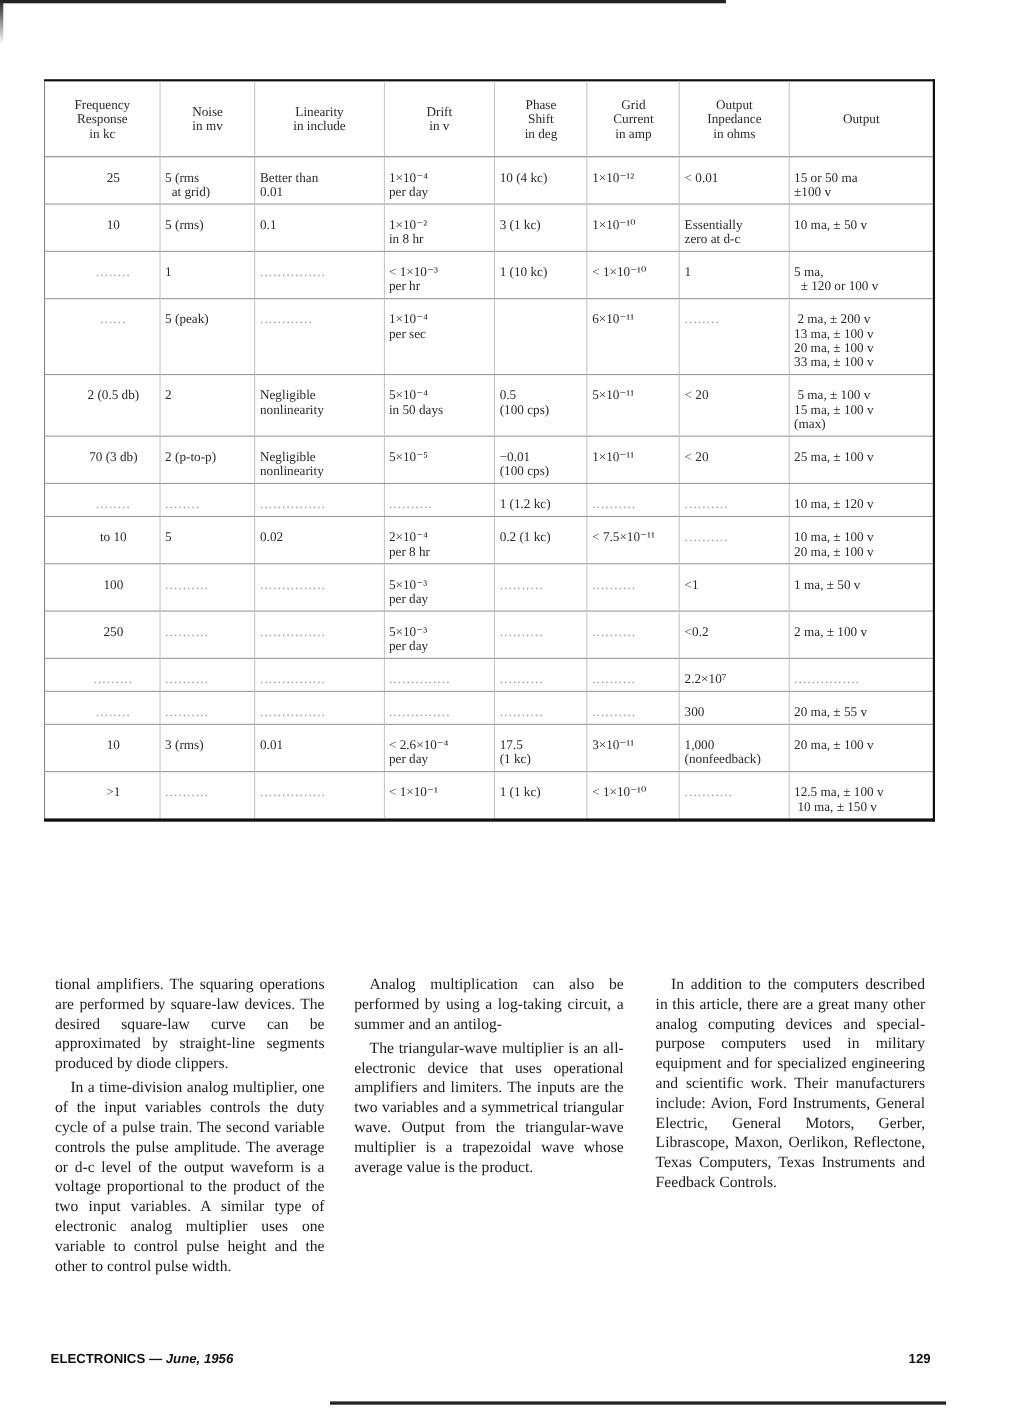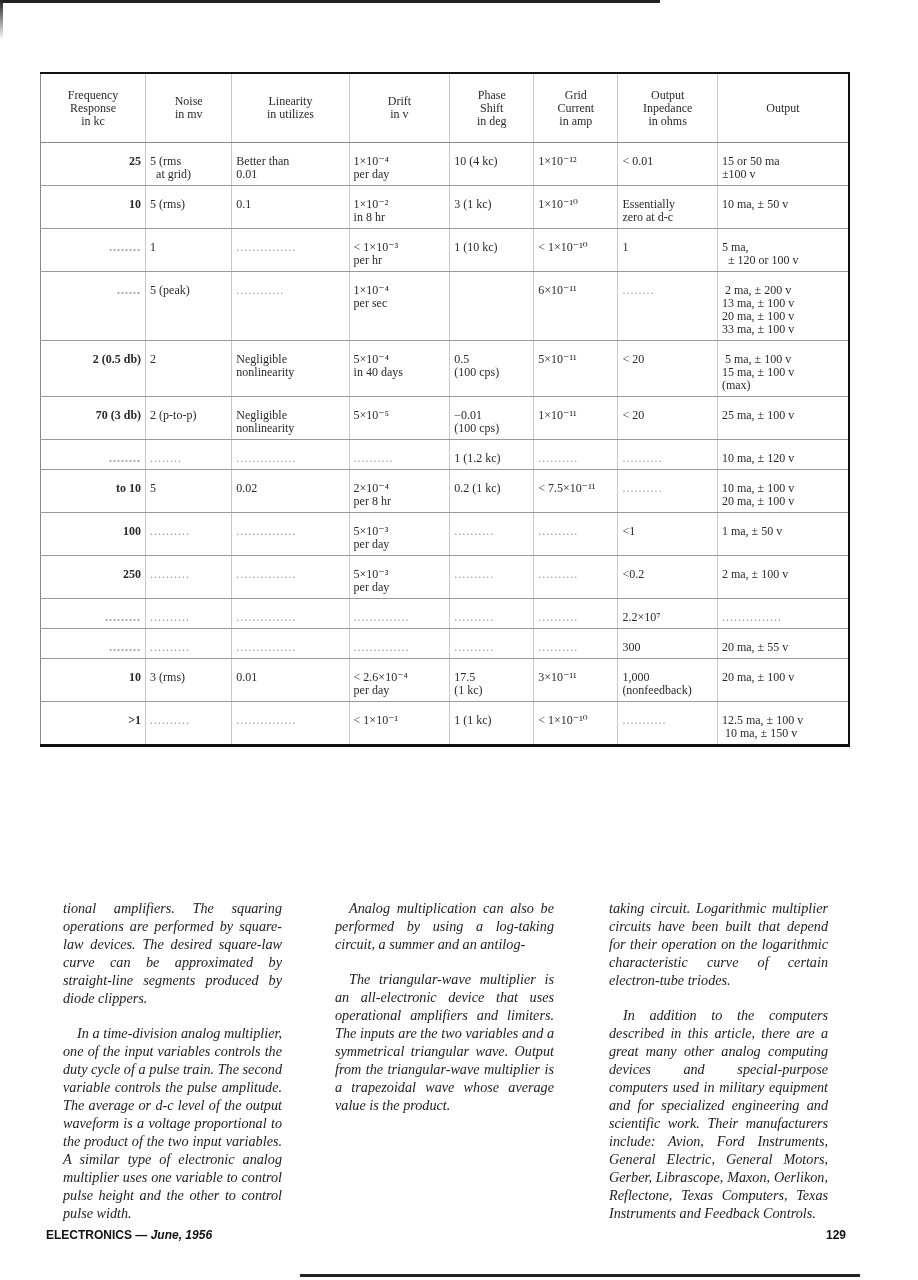--- a/index.html
+++ b/index.html
@@ -19,36 +19,36 @@
     width: 808px; border-collapse: collapse; table-layout: fixed;
     font-size: 12px; line-height: 13px; color: #2a2a2a; border-radius: 15px;
   }
   table.spec th, table.spec td {
     border-left: 1px solid #c8c8c8; vertical-align: top; padding: 0 4px;
   }
   table.spec th:first-child, table.spec td:first-child { border-left: 1px solid #888; }
   table.spec th { font-weight: normal; text-align: center; height: 68px; vertical-align: middle; border-bottom: 1px solid #888; }
   table.spec td { padding-top: 12px; padding-bottom: 4px; border-bottom: 1px solid #999; }
   table.spec tr:last-child td { border-bottom: none; }
-  .c-freq { width: 95px; text-align: right; padding-left: 24px !important; font-weight: bold; }
+  .c-freq { width: 95px; text-align: center; padding-left: 24px !important; }
   .c-noise { width: 78px; }
   .c-lin { width: 106px; }
   .c-drift { width: 91px; }
   .c-phase { width: 76px; }
   .c-grid { width: 76px; }
   .c-imp { width: 90px; }
   .c-out { width: 118px; }
   td.c-freq { padding-left: 24px; }
   .cell-line { display: block; white-space: pre; }
   .dots { color: #9a9a9a; letter-spacing: 1px; }
   .right { text-align: left; }
 
   
   .col { position: absolute; top: 882px; width: 253px; font-size: 14.2px; line-height: 18px; text-align: justify; color: #1c1c1c; }
-  .col p { margin: 17px; text-indent: 14px; font-style: italic; }
+  .col p { margin: 4px; text-indent: 14px; }
   .col p.noindent { text-indent: 0; }
   .col1 { left: 46px; }
   .col2 { left: 318px; }
   .col3 { left: 592px; }
 
   .footer { position: absolute; top: 1228px; left: 46px; width: 800px; font-family: "Liberation Sans", "DejaVu Sans", sans-serif; font-size: 12px; font-weight: bold; color: #111; }
   .footer .pub { position: absolute; left: 0; }
   .footer .pub em { font-style: italic; }
   .footer .pageno { position: absolute; right: 0; }
   .bottom-edge { position: absolute; top: 1274px; left: 300px; width: 560px; height: 3px; background: #222; }
@@ -79,21 +79,21 @@
             <span class="cell-line">Frequency</span>
             <span class="cell-line">Response</span>
             <span class="cell-line">in kc</span>
           </th>
           <th>
             <span class="cell-line">Noise</span>
             <span class="cell-line">in mv</span>
           </th>
           <th>
             <span class="cell-line">Linearity</span>
-            <span class="cell-line">in utilizes</span>
+            <span class="cell-line">in include</span>
           </th>
           <th>
             <span class="cell-line">Drift</span>
             <span class="cell-line">in v</span>
           </th>
           <th>
             <span class="cell-line">Phase</span>
             <span class="cell-line">Shift</span>
             <span class="cell-line">in deg</span>
           </th>
@@ -235,21 +235,21 @@
           </td>
           <td class="">
             <span class="cell-line">2</span>
           </td>
           <td class="">
             <span class="cell-line">Negligible</span>
             <span class="cell-line">nonlinearity</span>
           </td>
           <td class="">
             <span class="cell-line">5×10⁻⁴</span>
-            <span class="cell-line">in 40 days</span>
+            <span class="cell-line">in 50 days</span>
           </td>
           <td class="">
             <span class="cell-line">0.5</span>
             <span class="cell-line">(100 cps)</span>
           </td>
           <td class="">
             <span class="cell-line">5×10⁻¹¹</span>
           </td>
           <td class="">
             <span class="cell-line">&lt; 20</span>
@@ -511,21 +511,20 @@
 
 <div class="col col1">
   <p class="noindent">tional amplifiers. The squaring operations are performed by square-law devices. The desired square-law curve can be approximated by straight-line segments produced by diode clippers.</p>
   <p>In a time-division analog multiplier, one of the input variables controls the duty cycle of a pulse train. The second variable controls the pulse amplitude. The average or d-c level of the output waveform is a voltage proportional to the product of the two input variables. A similar type of electronic analog multiplier uses one variable to control pulse height and the other to control pulse width.</p>
 </div>
 <div class="col col2">
   <p>Analog multiplication can also be performed by using a log-taking circuit, a summer and an antilog-</p>
   <p>The triangular-wave multiplier is an all-electronic device that uses operational amplifiers and limiters. The inputs are the two variables and a symmetrical triangular wave. Output from the triangular-wave multiplier is a trapezoidal wave whose average value is the product.</p>
 </div>
 <div class="col col3">
-  <p class="noindent">taking circuit. Logarithmic multiplier circuits have been built that depend for their operation on the logarithmic characteristic curve of certain electron-tube triodes.</p>
   <p>In addition to the computers described in this article, there are a great many other analog computing devices and special-purpose computers used in military equipment and for specialized engineering and scientific work. Their manufacturers include: Avion, Ford Instruments, General Electric, General Motors, Gerber, Librascope, Maxon, Oerlikon, Reflectone, Texas Computers, Texas Instruments and Feedback Controls.</p>
 </div>
 
 <div class="footer">
   <span class="pub"><span>ELECTRONICS</span><span> — </span><em>June, 1956</em></span>
   <span class="pageno">129</span>
 </div>
 <div class="bottom-edge"></div>
 
 </body></html>

